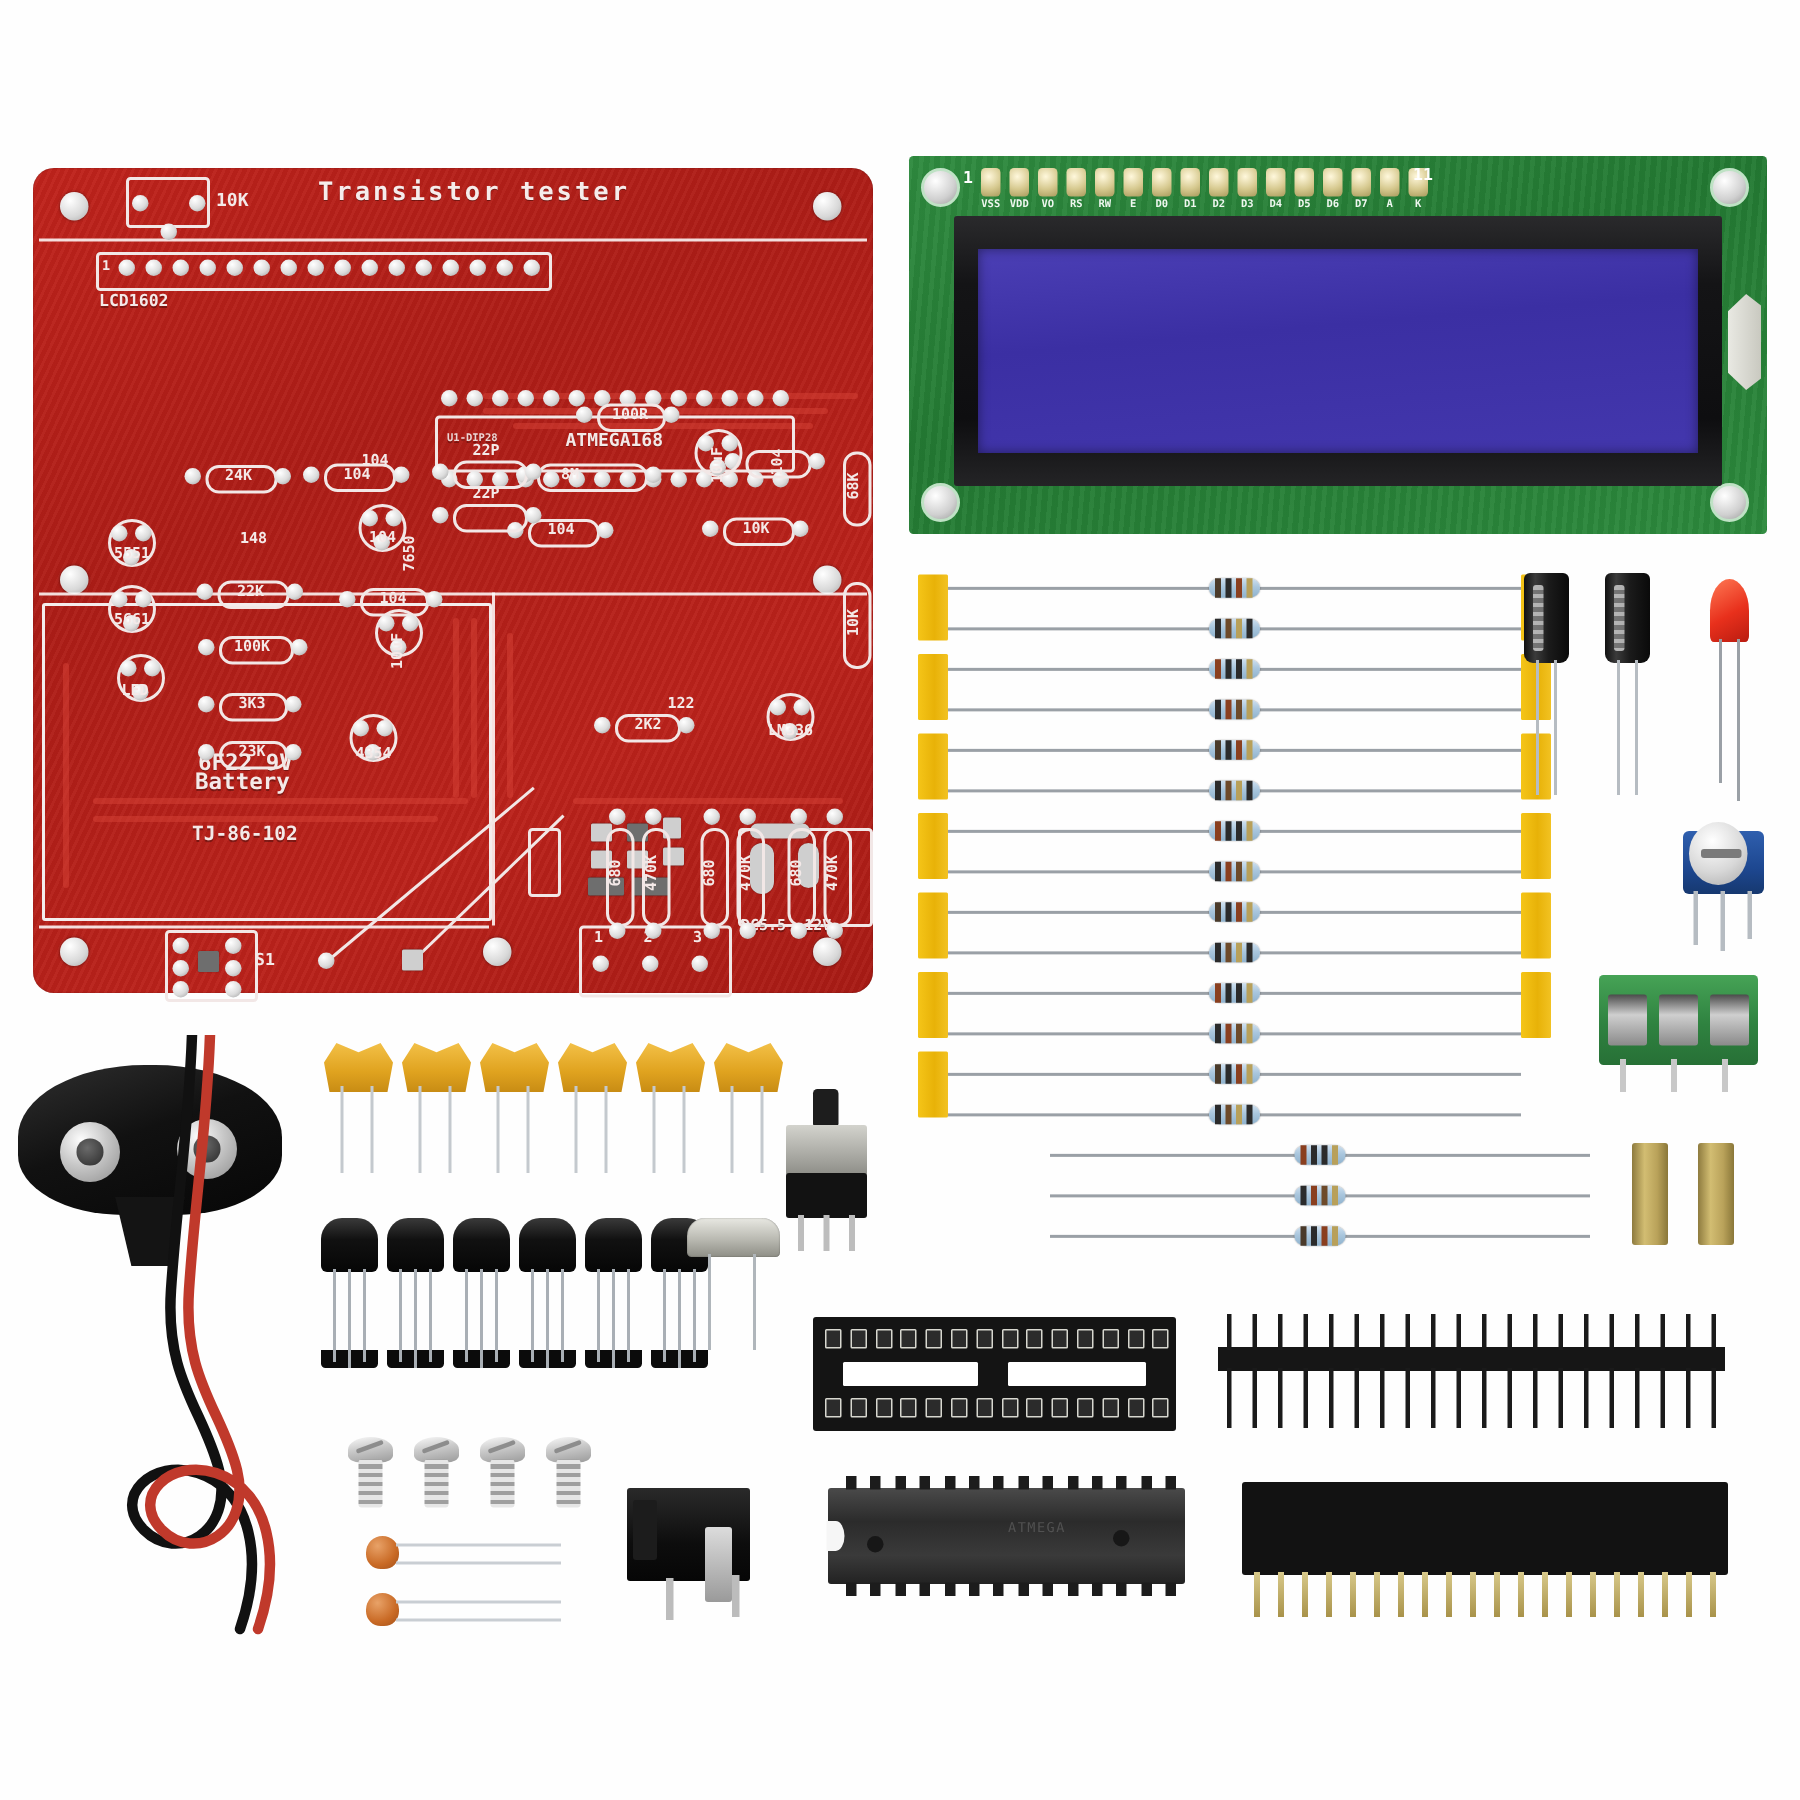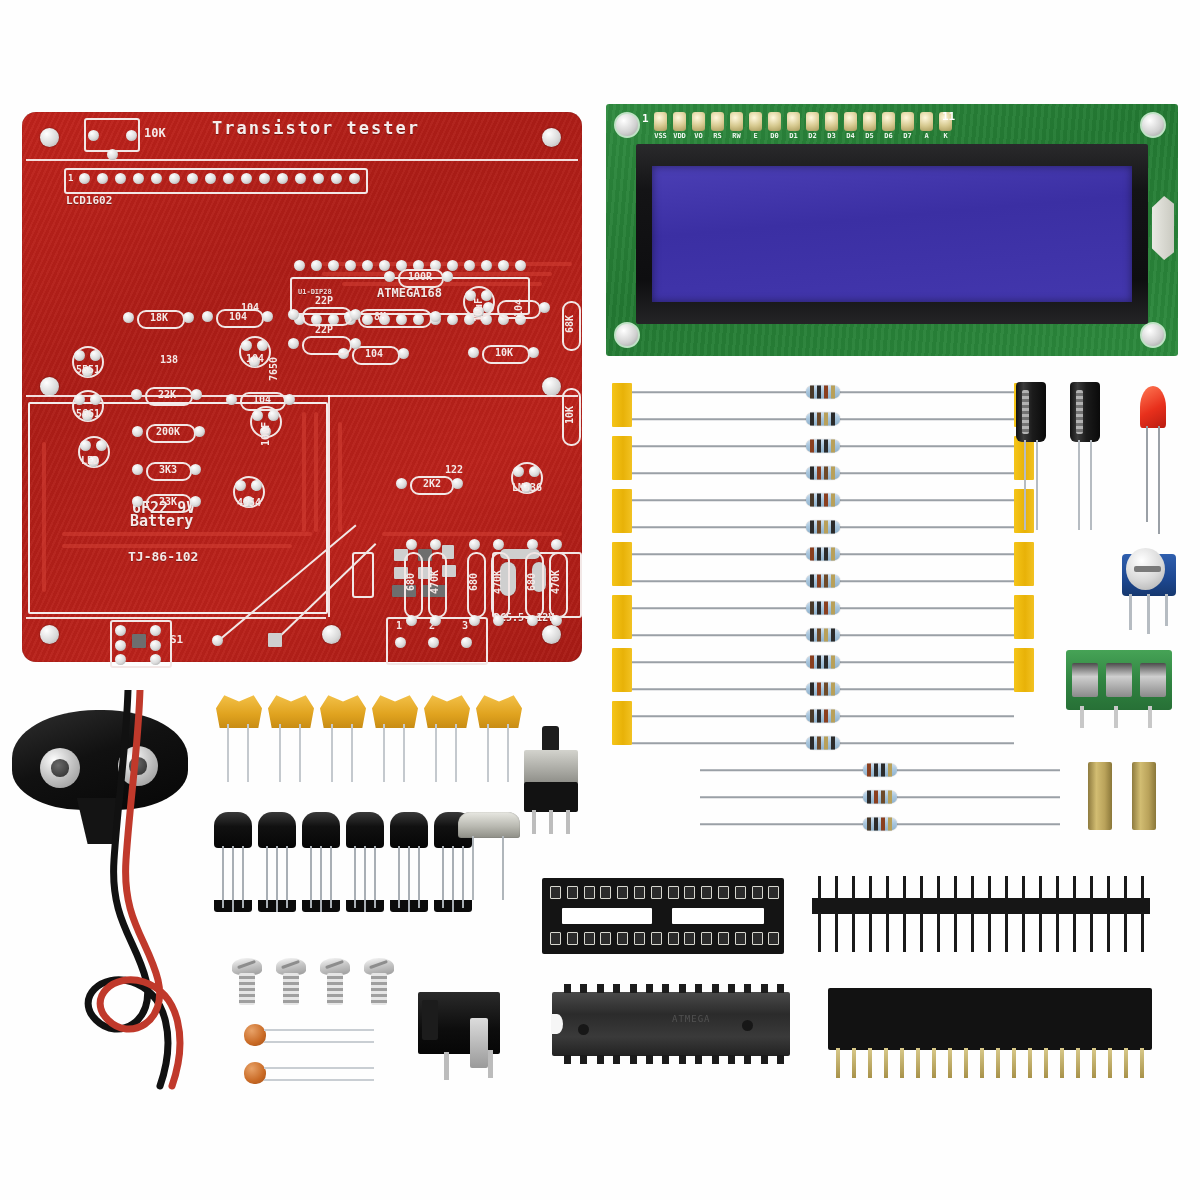--- a/index.html
+++ b/index.html
@@ -399,39 +399,39 @@
         <div class="pad" style="left: 451px; top: 194px;"></div>
         <div class="res-out" style="left: 489px; top: 350px; width: 28px; height: 28px; border-radius: 50%;"></div>
         <div class="pad" style="left: 491px; top: 354px;"></div>
         <div class="pad" style="left: 507px; top: 354px;"></div>
         <div class="pad" style="left: 499px; top: 370px;"></div>
         <div class="res-out" style="left: 211px; top: 364px; width: 28px; height: 28px; border-radius: 50%;"></div>
         <div class="pad" style="left: 213px; top: 368px;"></div>
         <div class="pad" style="left: 229px; top: 368px;"></div>
         <div class="pad" style="left: 221px; top: 384px;"></div>
         <div class="res-lbl" style="left: 398px; top: 165px; transform: translate(-50%, -50%);">100R</div>
-        <div class="res-lbl" style="left: 137px; top: 206px; transform: translate(-50%, -50%);">18K</div>
+        <div class="res-lbl" style="left: 137px; top: 206px; transform: translate(-50%, -50%);">24K</div>
         <div class="res-lbl" style="left: 228px; top: 196px; transform: translate(-50%, -50%);">104</div>
         <div class="res-lbl" style="left: 216px; top: 205px; transform: translate(-50%, -50%);">104</div>
         <div class="res-lbl" style="left: 302px; top: 189px; transform: translate(-50%, -50%);">22P</div>
         <div class="res-lbl" style="left: 358px; top: 205px; transform: translate(-50%, -50%);">8M</div>
         <div class="res-lbl" style="left: 302px; top: 218px; transform: translate(-50%, -50%);">22P</div>
         <div class="res-lbl" style="left: 457px; top: 198px; transform: translate(-50%, -50%) rotate(-90deg);">10uF</div>
         <div class="res-lbl" style="left: 497px; top: 196px; transform: translate(-50%, -50%) rotate(-90deg);">104</div>
         <div class="res-lbl" style="left: 352px; top: 242px; transform: translate(-50%, -50%);">104</div>
         <div class="res-lbl" style="left: 482px; top: 241px; transform: translate(-50%, -50%);">10K</div>
         <div class="res-lbl" style="left: 548px; top: 212px; transform: translate(-50%, -50%) rotate(-90deg);">68K</div>
         <div class="res-lbl" style="left: 66px; top: 258px; transform: translate(-50%, -50%);">5551</div>
-        <div class="res-lbl" style="left: 147px; top: 248px; transform: translate(-50%, -50%);">138</div>
+        <div class="res-lbl" style="left: 147px; top: 248px; transform: translate(-50%, -50%);">148</div>
         <div class="res-lbl" style="left: 145px; top: 283px; transform: translate(-50%, -50%);">22K</div>
         <div class="res-lbl" style="left: 233px; top: 247px; transform: translate(-50%, -50%);">104</div>
         <div class="res-lbl" style="left: 252px; top: 257px; transform: translate(-50%, -50%) rotate(-90deg);">7650</div>
         <div class="res-lbl" style="left: 240px; top: 288px; transform: translate(-50%, -50%);">104</div>
         <div class="res-lbl" style="left: 66px; top: 302px; transform: translate(-50%, -50%);">5661</div>
-        <div class="res-lbl" style="left: 146px; top: 320px; transform: translate(-50%, -50%);">200K</div>
+        <div class="res-lbl" style="left: 146px; top: 320px; transform: translate(-50%, -50%);">100K</div>
         <div class="res-lbl" style="left: 244px; top: 322px; transform: translate(-50%, -50%) rotate(-90deg);">10uF</div>
         <div class="res-lbl" style="left: 68px; top: 349px; transform: translate(-50%, -50%);">LED</div>
         <div class="res-lbl" style="left: 146px; top: 358px; transform: translate(-50%, -50%);">3K3</div>
         <div class="res-lbl" style="left: 146px; top: 390px; transform: translate(-50%, -50%);">23K</div>
         <div class="res-lbl" style="left: 227px; top: 391px; transform: translate(-50%, -50%);">4354</div>
         <div class="res-lbl" style="left: 432px; top: 358px; transform: translate(-50%, -50%);">122</div>
         <div class="res-lbl" style="left: 410px; top: 372px; transform: translate(-50%, -50%);">2K2</div>
         <div class="res-lbl" style="left: 505px; top: 376px; transform: translate(-50%, -50%);">LM336</div>
         <div class="res-lbl" style="left: 548px; top: 303px; transform: translate(-50%, -50%) rotate(-90deg);">10K</div>
         <div class="res-lbl" style="left: 389px; top: 470px; transform: translate(-50%, -50%) rotate(-90deg);">680</div>

